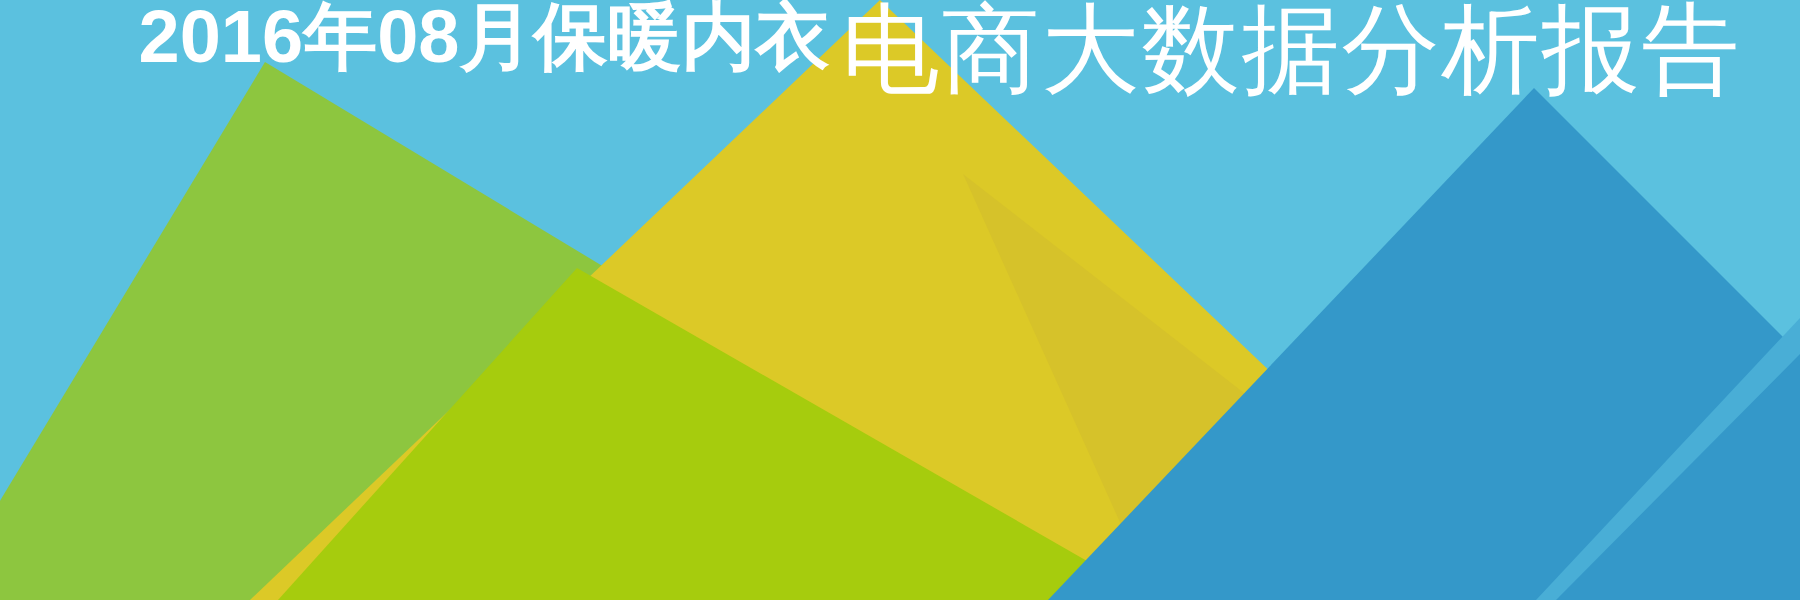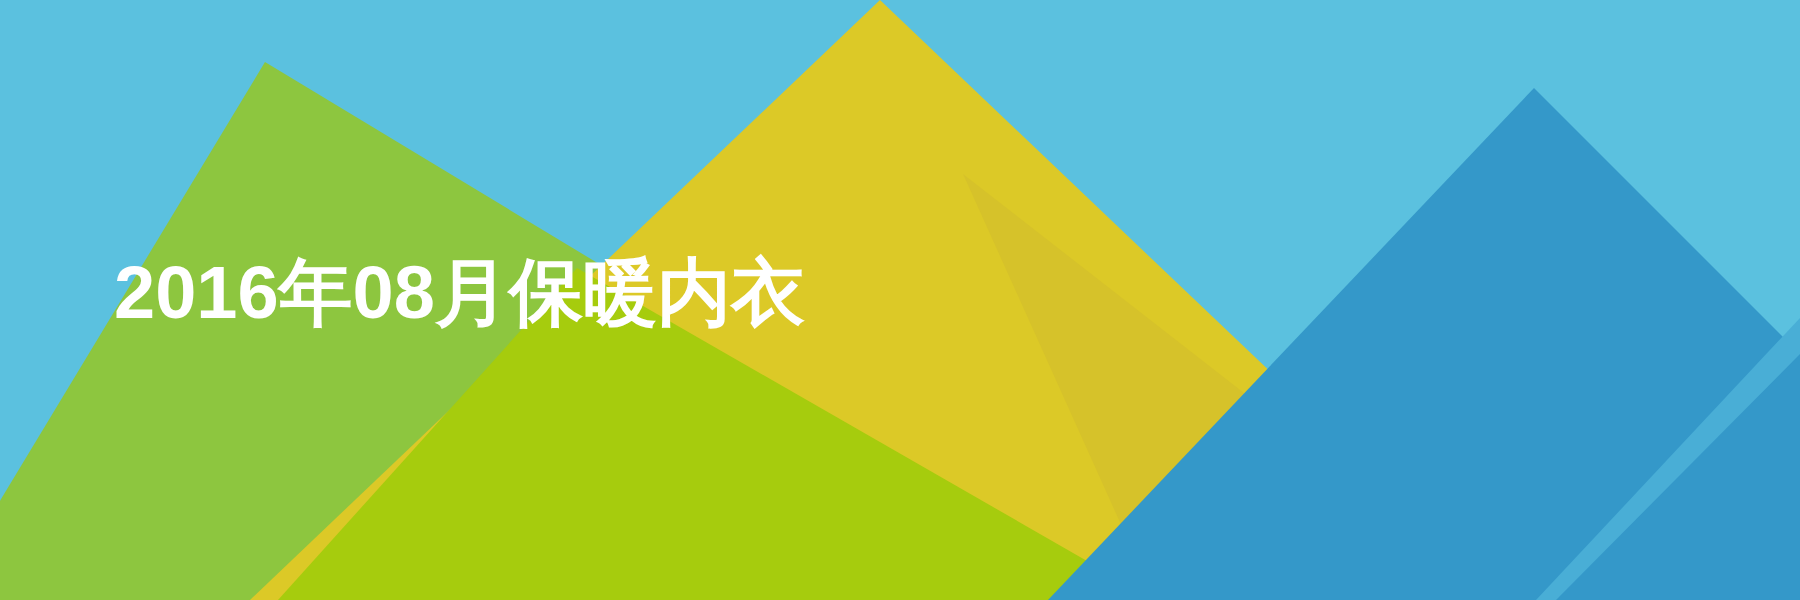--- a/index.html
+++ b/index.html
@@ -9,22 +9,22 @@
     background:#5bc1df;
   }
   #banner{
     position:relative;width:1800px;height:600px;overflow:hidden;
   }
   #bg-svg{
     position:absolute;left:0;top:0;width:1800px;height:600px;display:block;
   }
   #title-block{
     position:absolute;left:0;top:0;width:1800px;height:600px;
-    display:flex;flex-direction:column;justify-content:center;
-    padding-left:112px;box-sizing:border-box;
+    display:flex;flex-direction:row;justify-content:center;
+    padding-left:78px;box-sizing:border-box;
     pointer-events:none;
   }
   .title-line{
     color:#ffffff;white-space:nowrap;line-height:1.0;
   }
   .line1{
     font-size:74px;font-weight:bold;letter-spacing:0px;
     margin-bottom:14px;margin-left:2px;
   }
   .line2{
@@ -49,15 +49,16 @@
     <polygon fill="#d6c22a" points="963,174 1510,600 1155,600"></polygon>
 
     <polygon fill="#3498c9" points="1534,88 1800,354 1800,600 1048,600"></polygon>
 
     <polygon fill="#49aed6" points="1800,318 1800,600 1536,600"></polygon>
     <polygon fill="#3498c9" points="1800,354 1800,600 1556,600"></polygon>
   </svg>
 
   <div id="title-block">
     <div class="title-line line1">2016年08月保暖内衣</div>
+    <div class="title-line line2">电商大数据分析报告</div>
   </div>
 
 </div>
 
 </body></html>

